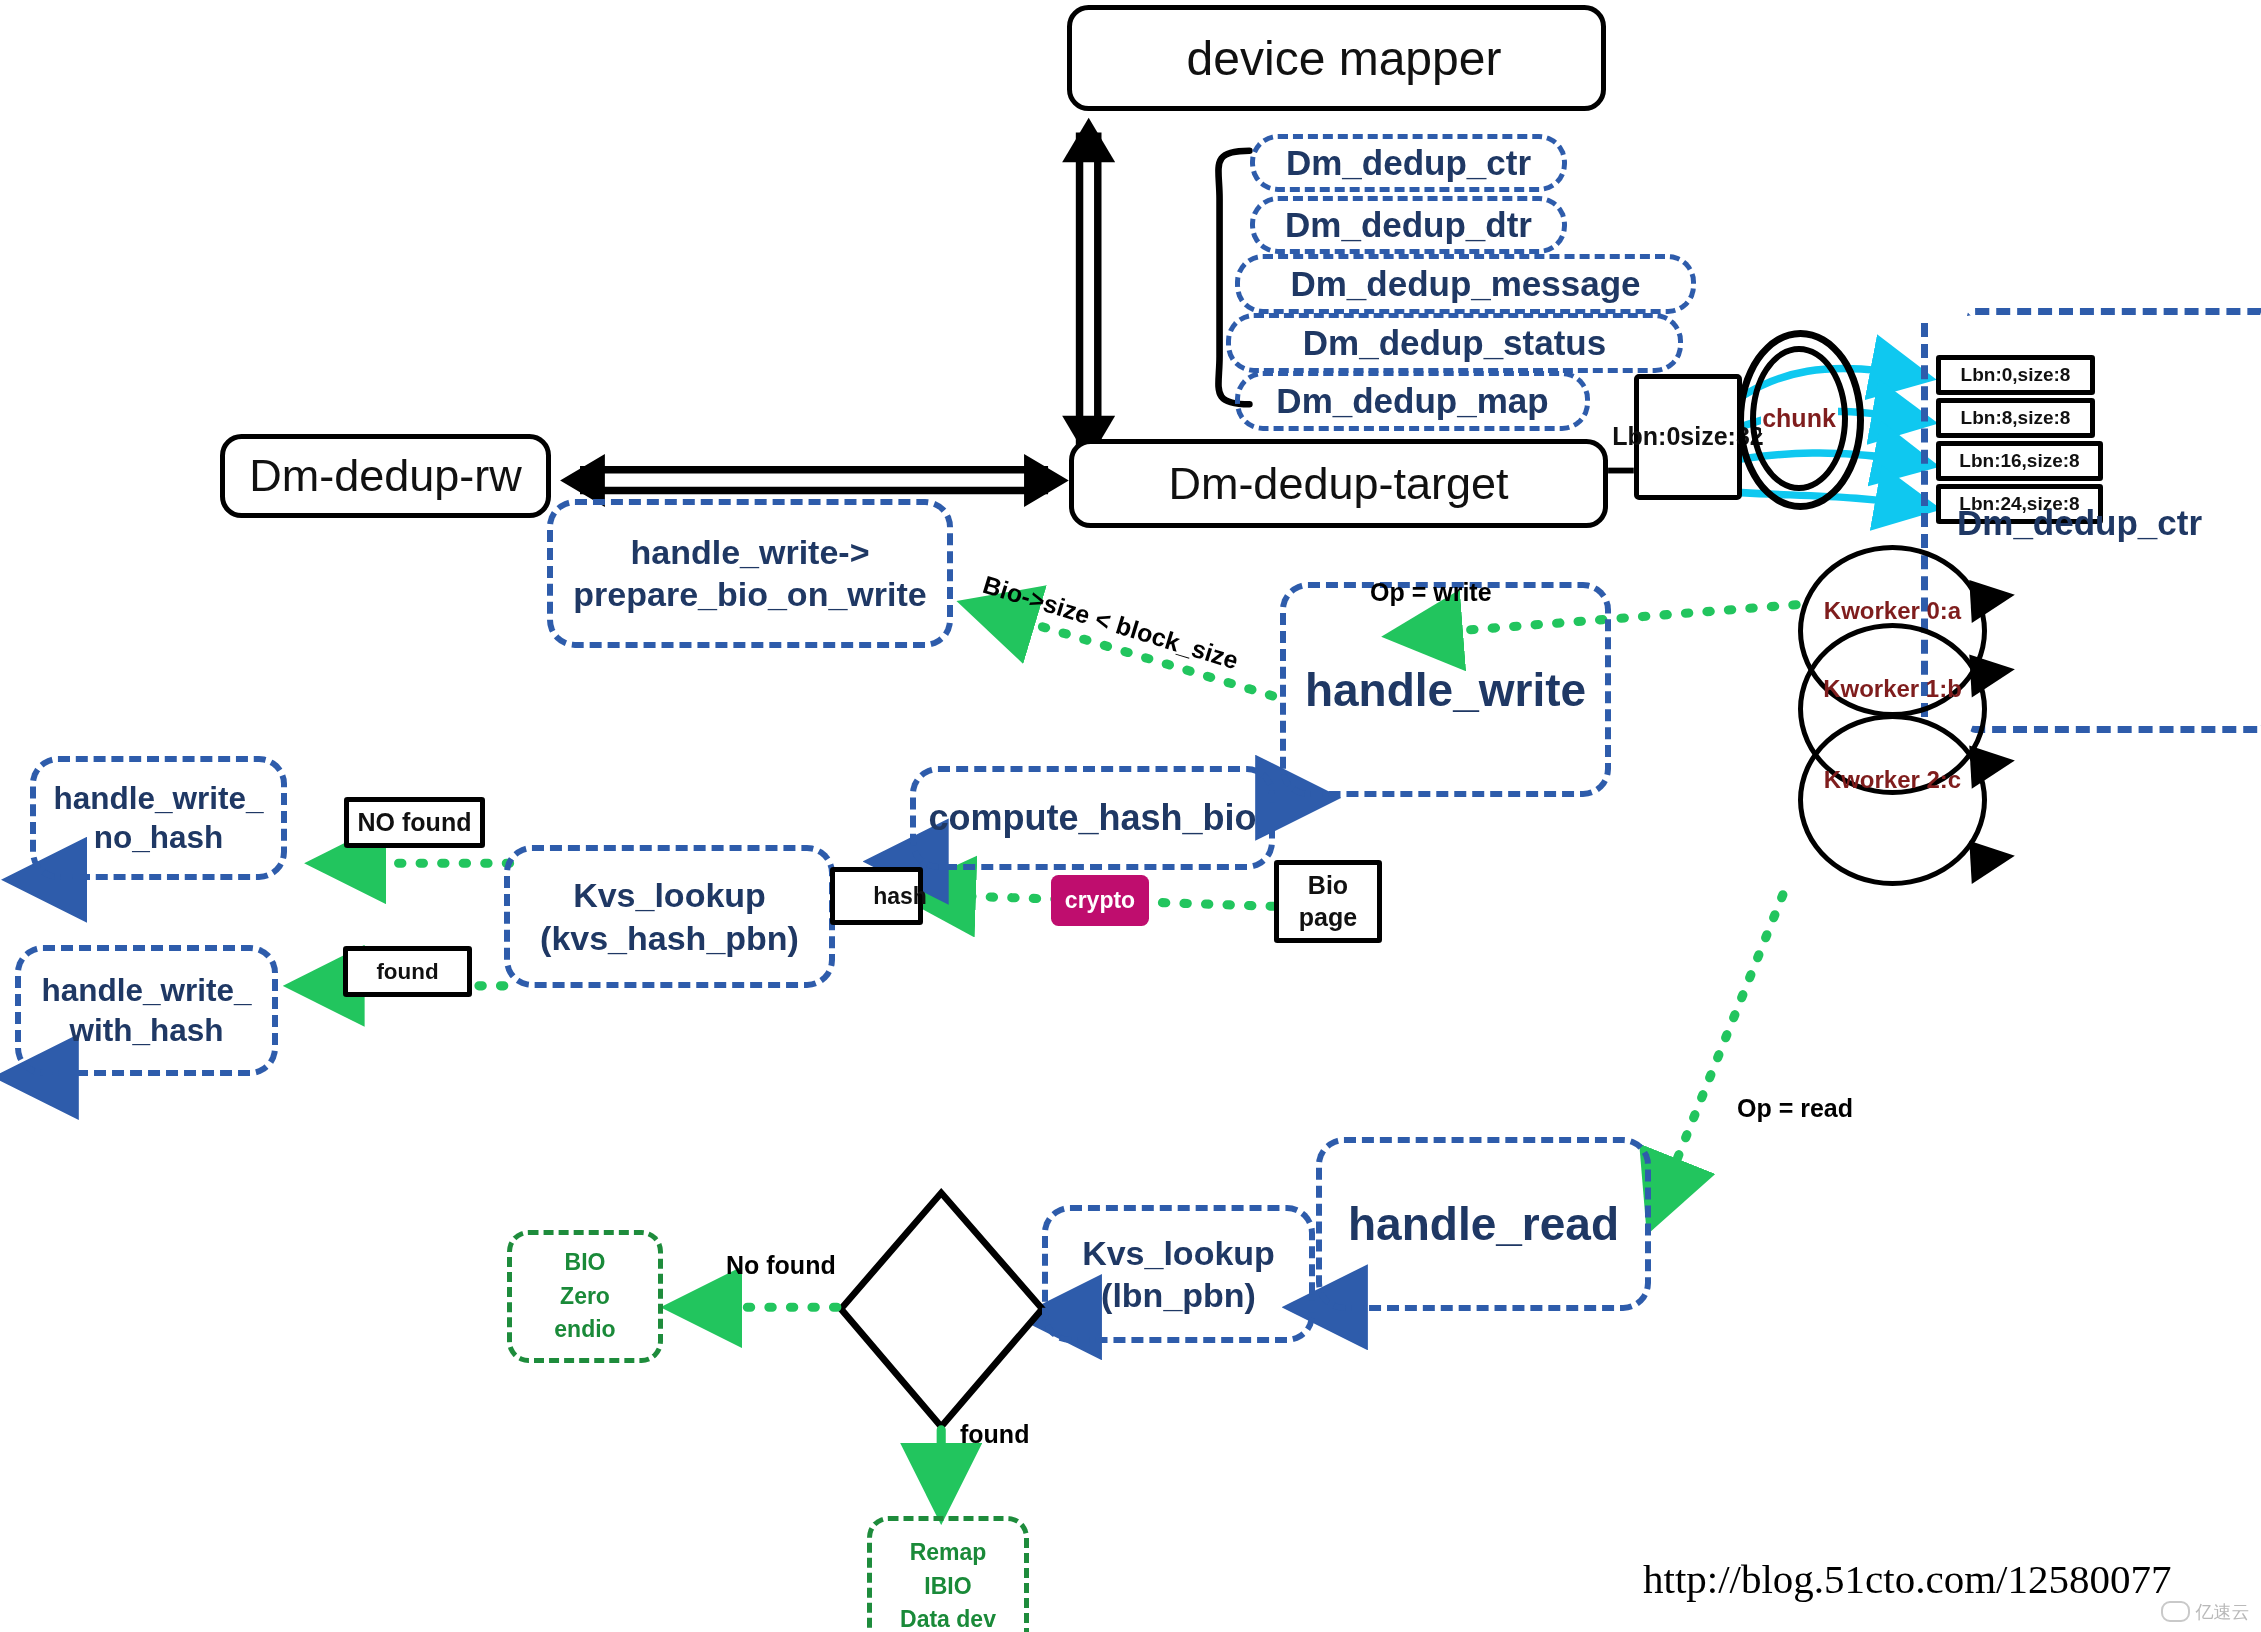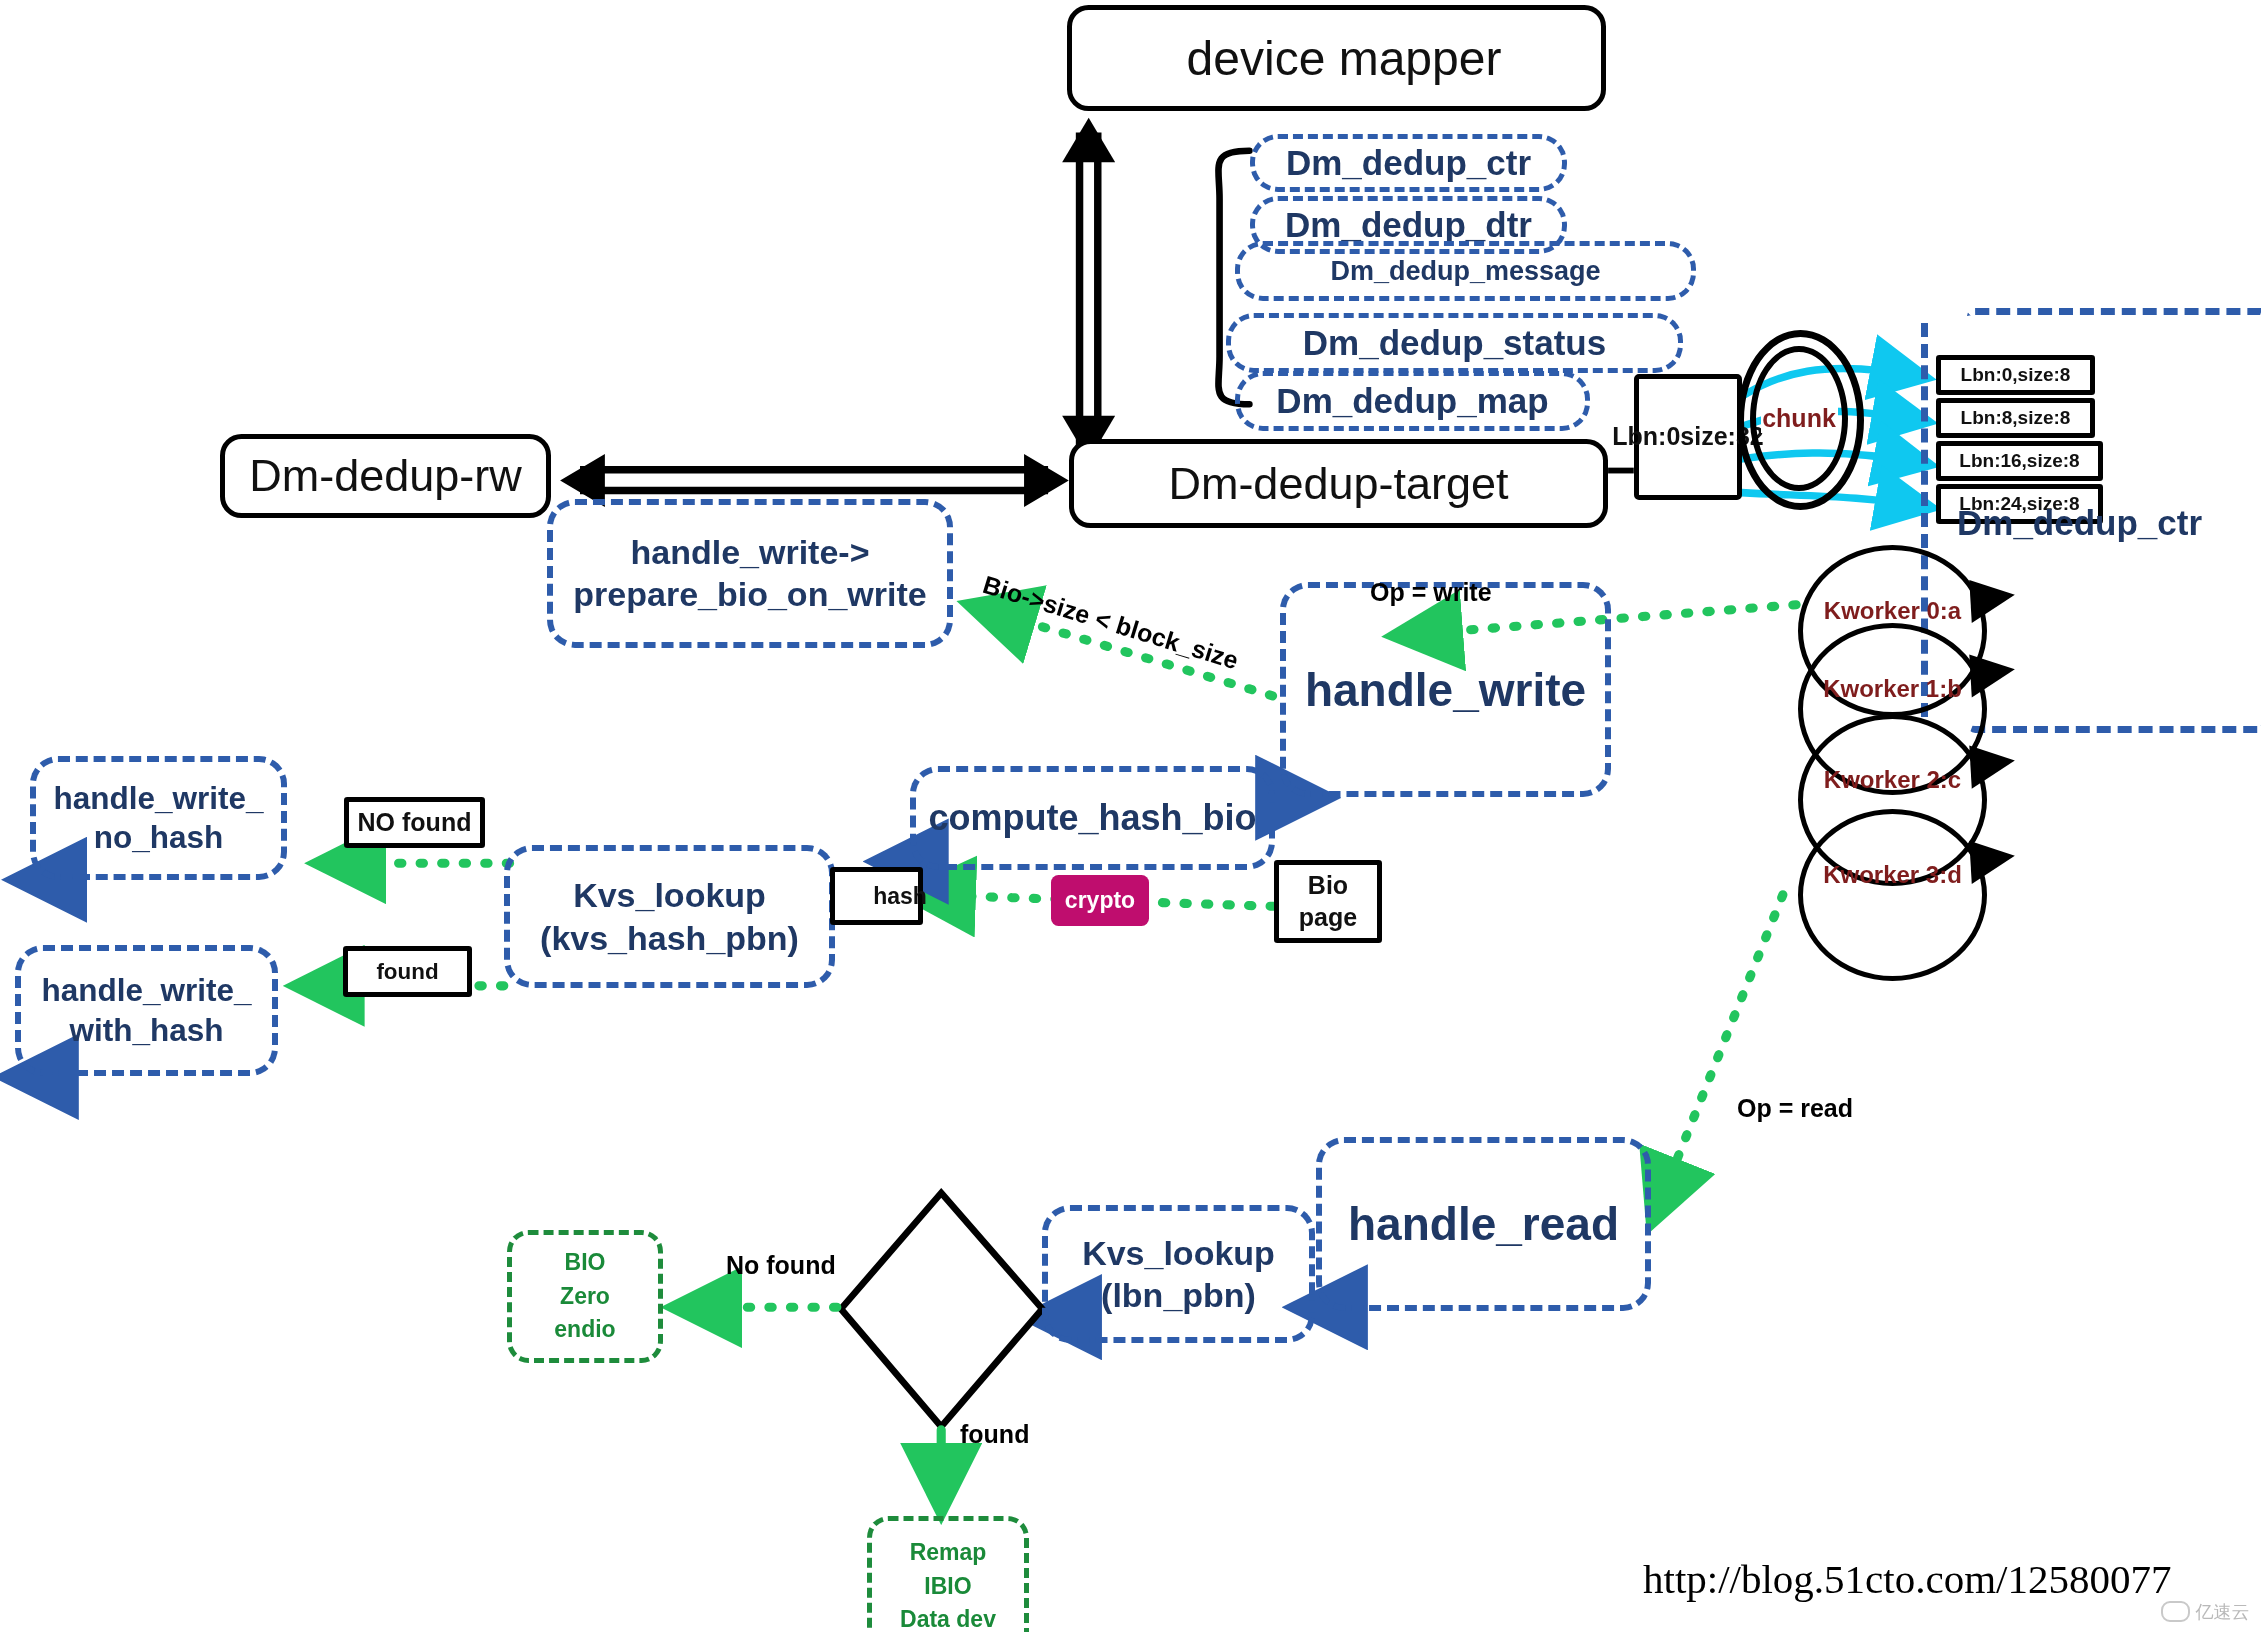--- a/index.html
+++ b/index.html
@@ -199,41 +199,38 @@
   <div class="blue-lbl" style="left:1957px;top:503px;font-size:35px;">
     <span>Dm_dedup_ctr</span>
   </div>
 
   <div class="node dash-blue" style="left:1250px;top:134px;width:317px;height:58px;font-size:35px;border-width:5.8px;">
     <span>Dm_dedup_ctr</span>
   </div>
   <div class="node dash-blue" style="left:1250px;top:196px;width:317px;height:58px;font-size:35px;border-width:5.8px;">
     <span>Dm_dedup_dtr</span>
   </div>
-  <div class="node dash-blue" style="left:1235px;top:241px;width:461px;height:60px;font-size:27px;border-width:5.8px;text-align:center;">
+  <div class="node dash-blue" style="left:1235px;top:254px;width:461px;height:60px;font-size:35px;border-width:5.8px;text-align:center;">
     <span>Dm_dedup_message</span>
   </div>
   <div class="node dash-blue" style="left:1226px;top:313px;width:457px;height:60px;font-size:35px;border-width:5.8px;">
     <span>Dm_dedup_status</span>
   </div>
   <div class="node dash-blue" style="left:1235px;top:371px;width:355px;height:60px;font-size:35px;border-width:5.8px;">
     <span>Dm_dedup_map</span>
   </div>
 
   <div class="circ" style="left:1798px;top:545px;width:179px;height:162px;font-size:24px;">
     <span style="margin-top:-41px;">Kworker 0:a</span>
   </div>
   <div class="circ" style="left:1798px;top:623px;width:179px;height:162px;font-size:24px;">
     <span style="margin-top:-40px;">Kworker 1:b</span>
   </div>
   <div class="circ" style="left:1798px;top:714px;width:179px;height:162px;font-size:24px;">
     <span style="margin-top:-40px;">Kworker 2:c</span>
-  </div>
-  <div class="circ" style="left:1798px;top:809px;width:179px;height:162px;font-size:24px;">
-    <span style="margin-top:-40px;">Kworker 3:d</span>
   </div>
 
   <div class="node dash-blue" style="left:547px;top:499px;width:406px;height:149px;font-size:34px;
               flex-direction:column;line-height:1.22;">
     <span>handle_write-&gt;</span>
     <span>prepare_bio_on_write</span>
   </div>
 
   <div class="node dash-blue" style="left:910px;top:766px;width:365px;height:104px;font-size:36px;">
     <span>compute_hash_bio</span>

